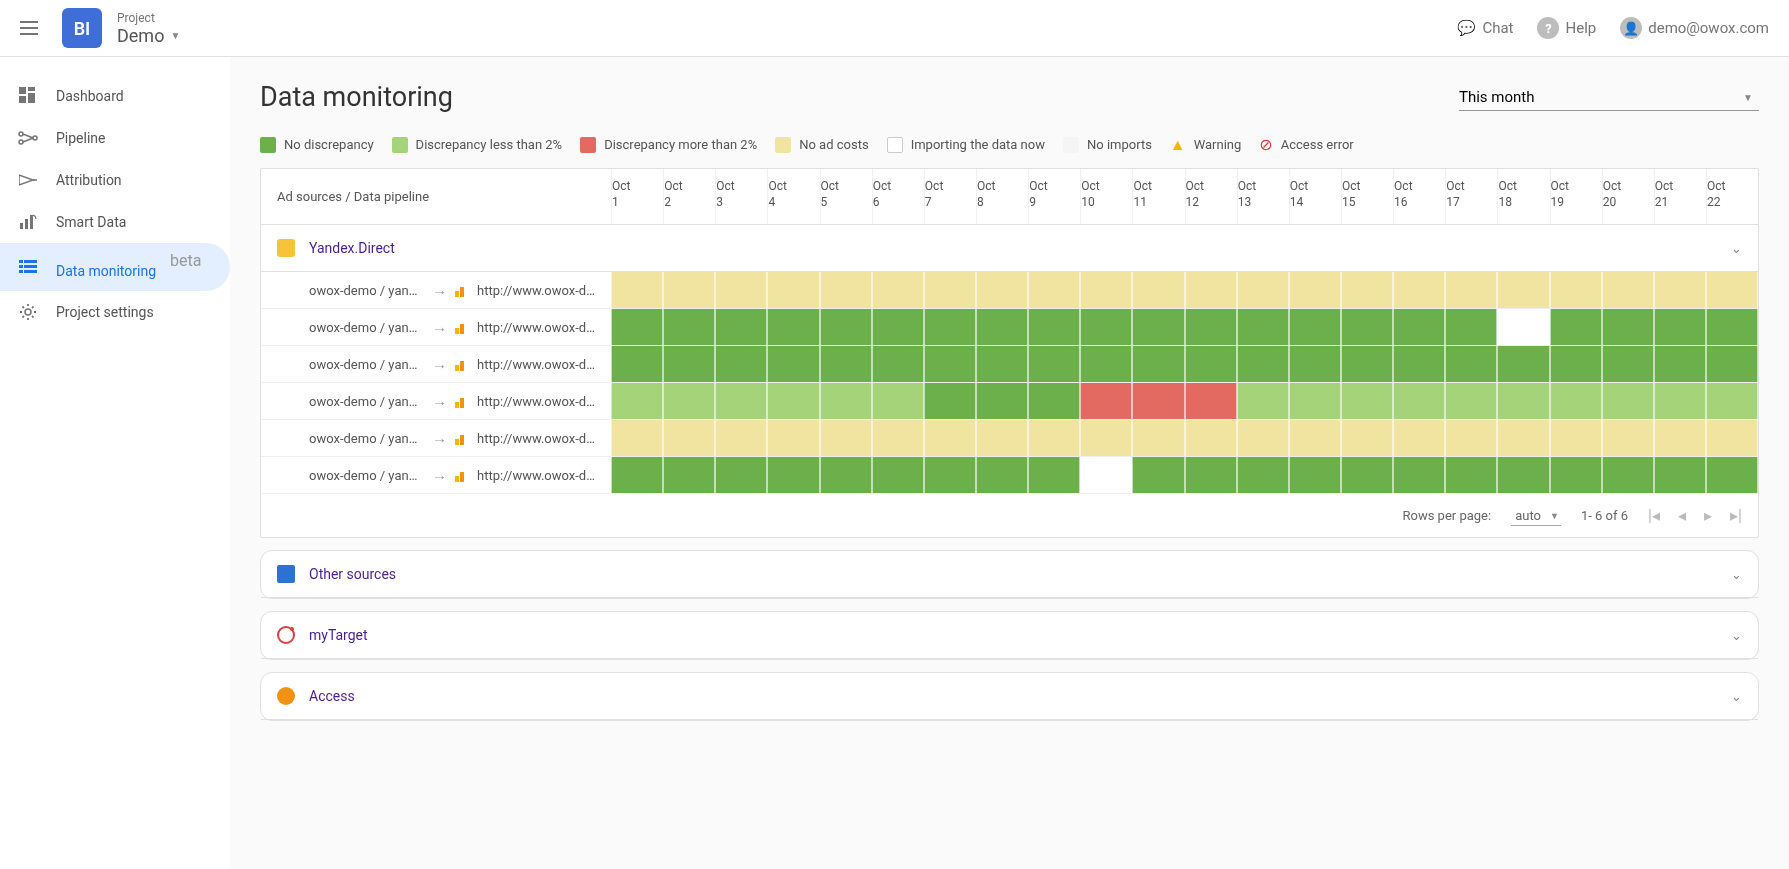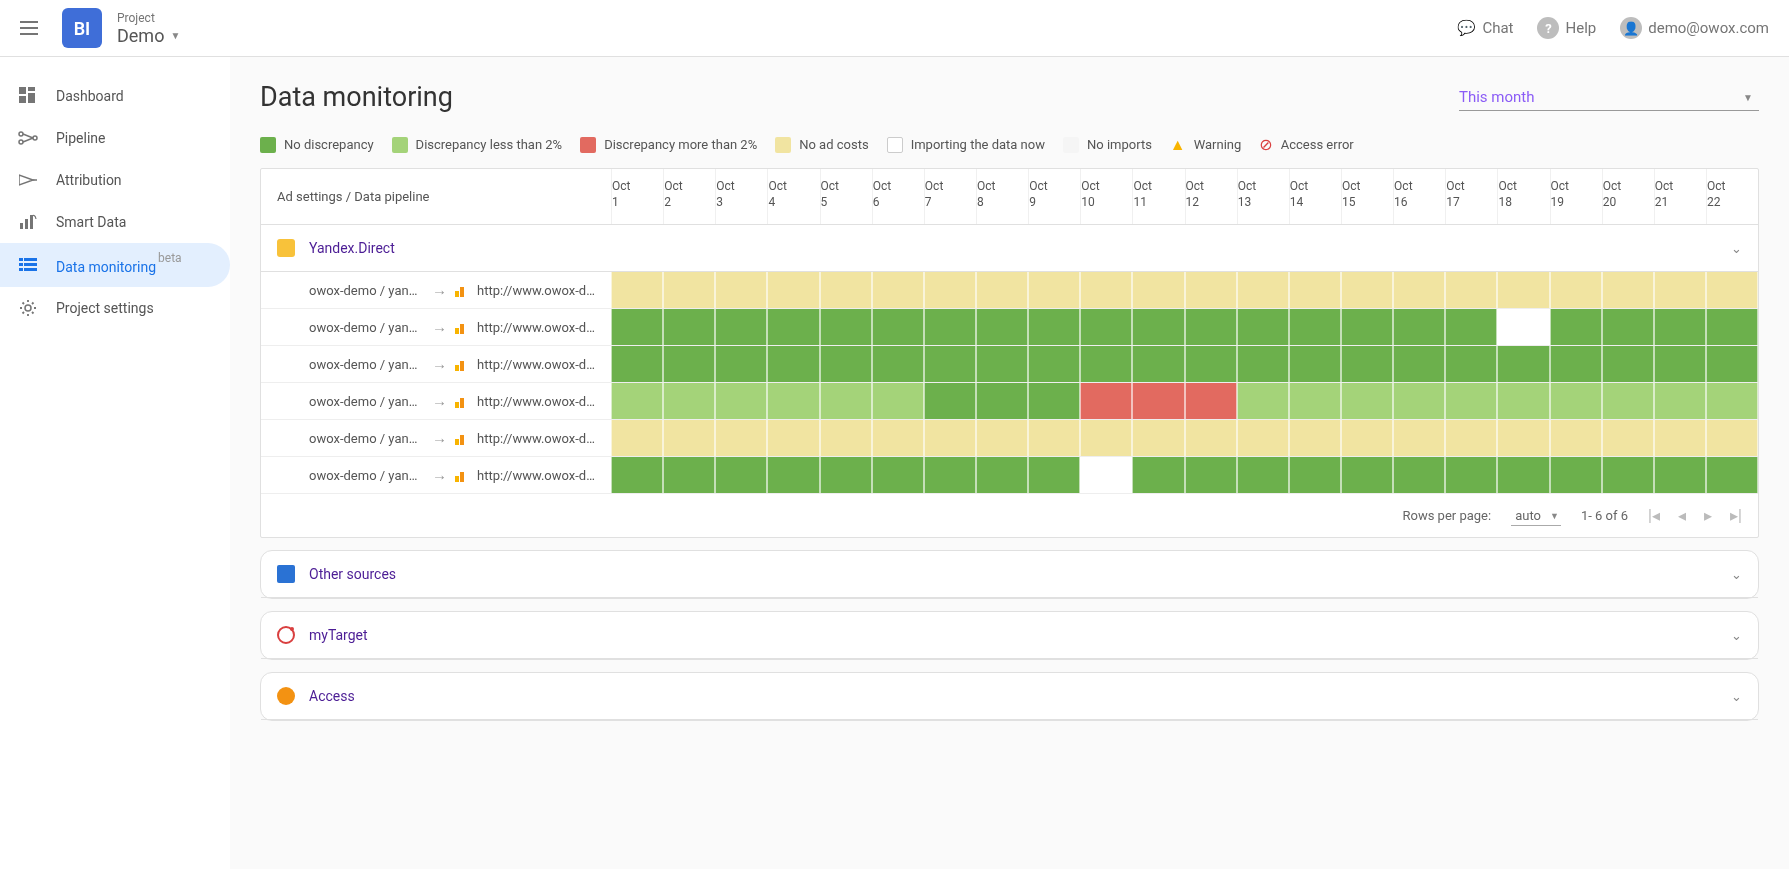--- a/index.html
+++ b/index.html
@@ -13,25 +13,25 @@
 .project-name { font-size: 18px; color: #555; display: flex; align-items: center; gap: 6px; cursor: pointer; }
 .project-name .arrow { font-size: 10px; color: #888; }
 .topbar-right { margin-left: auto; display: flex; align-items: center; gap: 24px; color: #757575; }
 .top-link { display: flex; align-items: center; gap: 6px; cursor: pointer; font-size: 15px; }
 .icon-circle { width: 22px; height: 22px; border-radius: 50%; background: #bdbdbd; display: inline-flex; align-items: center; justify-content: center; color: #fff; font-size: 13px; font-weight: bold; }
 .shell { display: flex; background: #fff; min-height: calc(100vh - 57px); }
 .sidebar { width: 230px; padding-top: 18px; }
 .nav-item { display: flex; align-items: center; gap: 18px; padding: 12px 18px; font-size: 14px; color: #555; cursor: pointer; border-radius: 0 24px 24px 0; }
 .nav-item.active { background: #e3effe; color: #1a73e8; }
 .nav-icon { width: 20px; height: 18px; display: inline-flex; align-items: center; justify-content: center; }
-.badge-beta { font-size: 12px; color: #999; margin-left: 2px; position: relative; top: -4px; }
+.badge-beta { font-size: 16px; color: #999; margin-left: 14px; position: relative; top: -4px; }
 .main { flex: 1; background: #fafafa; padding: 24px 30px; }
 .page-head { display: flex; align-items: center; justify-content: space-between; }
 .page-title { font-size: 27px; font-weight: 400; color: #333; }
-.range-select { border: none; border-bottom: 1px solid #999; background: transparent; font-size: 15px; color: #8b5cf6; padding: 4px 28px 4px 0; cursor: pointer; position: relative; min-width: 300px; }
+.range-select { border: none; border-bottom: 1px solid #999; background: transparent; font-size: 15px; color: #000000; padding: 4px 28px 4px 0; cursor: pointer; position: relative; min-width: 300px; }
 .range-wrap { position: relative; }
 .range-wrap .arrow { position: absolute; right: 6px; top: 50%; transform: translateY(-50%); font-size: 10px; color: #888; }
 .legend { display: flex; flex-wrap: wrap; gap: 18px; align-items: center; margin-top: 22px; font-size: 13px; color: #555; }
 .legend-item { display: flex; align-items: center; gap: 8px; }
 .swatch { width: 16px; height: 16px; border-radius: 2px; }
 .sw-green { background: #6cb04c; }
 .sw-lightgreen { background: #a4d379; }
 .sw-red { background: #e26a60; }
 .sw-yellow { background: #f1e4a1; }
 .sw-grey { background: #fff; border: 1px solid #ccc; }
@@ -218,21 +218,21 @@
           <span>Warning</span>
         </div>
         <div class="legend-item">
           <span class="sw-error">⊘</span>
           <span>Access error</span>
         </div>
       </div>
 
     <div class="table-card">
       <div class="thead">
-        <div class="th-left">Ad settings / Data pipeline</div>
+        <div class="th-left">Ad sources / Data pipeline</div>
         <div class="th-days" id="thead-days">
             <div class="day-col">Oct<br>1</div>
             <div class="day-col">Oct<br>2</div>
             <div class="day-col">Oct<br>3</div>
             <div class="day-col">Oct<br>4</div>
             <div class="day-col">Oct<br>5</div>
             <div class="day-col">Oct<br>6</div>
             <div class="day-col">Oct<br>7</div>
             <div class="day-col">Oct<br>8</div>
             <div class="day-col">Oct<br>9</div>

